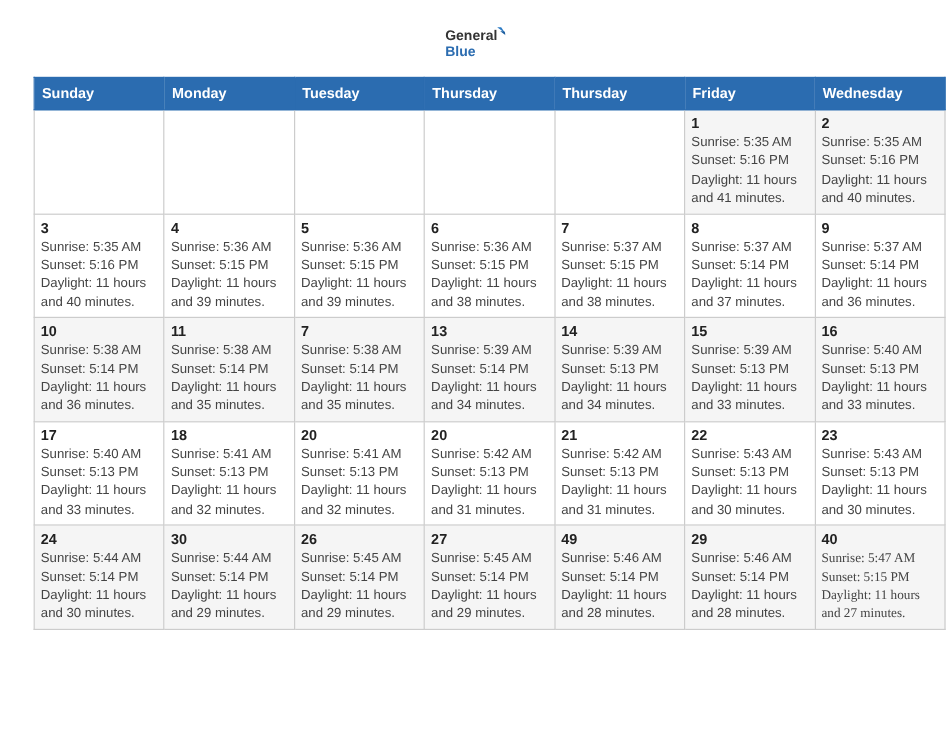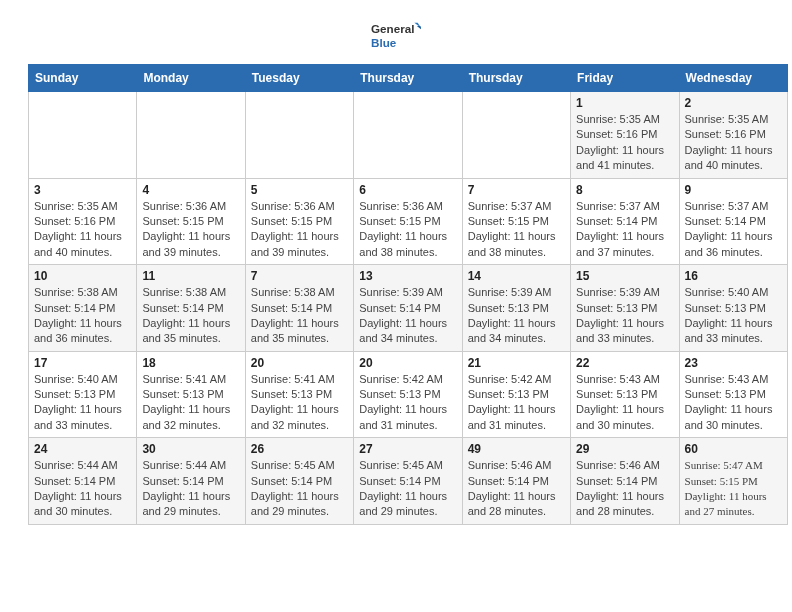--- a/index.html
+++ b/index.html
@@ -299,21 +299,21 @@
 Sunset: 5:14 PM
 Daylight: 11 hours and 28 minutes.</div>
           </td>
           <td>
             <span class="day-number">29</span>
             <div class="day-info" style="white-space: pre-line;">Sunrise: 5:46 AM
 Sunset: 5:14 PM
 Daylight: 11 hours and 28 minutes.</div>
           </td>
           <td>
-            <span class="day-number">60</span>
+            <span class="day-number">40</span>
             <div class="day-info" style="white-space: pre-line; font-family: Liberation Serif, serif;">Sunrise: 5:47 AM
 Sunset: 5:15 PM
 Daylight: 11 hours and 27 minutes.</div>
           </td>
         </tr>
       </tbody>
   </table>
 </div>
 
 </body></html>

